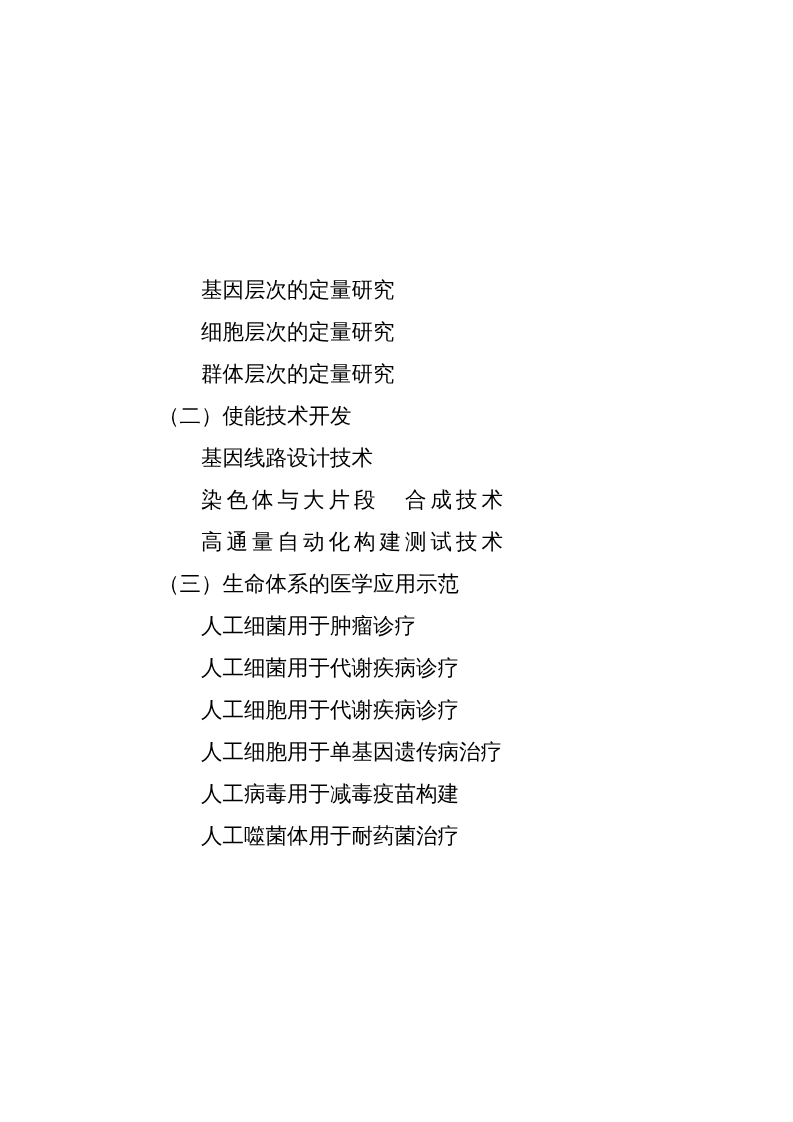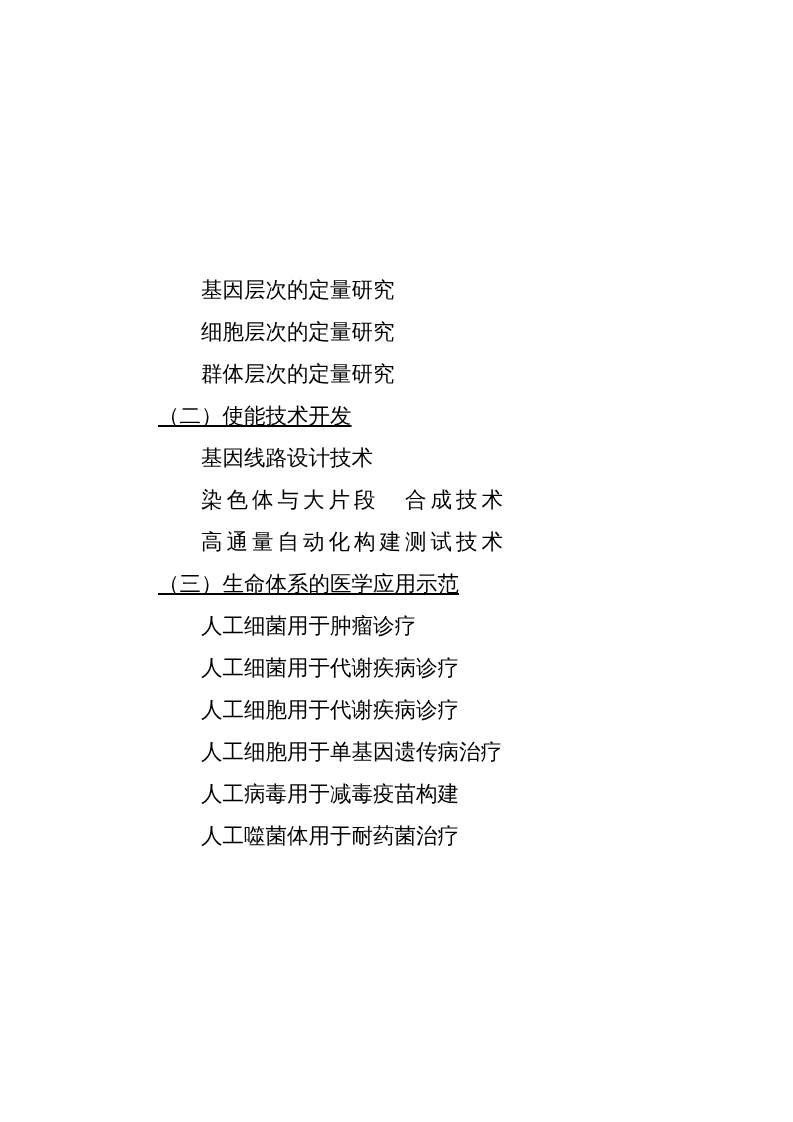--- a/index.html
+++ b/index.html
@@ -37,21 +37,20 @@
     height: 42px;
     white-space: pre;
   }
   
   .item {
     padding-left: 84px;
   }
   
   .subhead {
     padding-left: 41px;
-    text-decoration: underline;
   }
   
   .tracked {
     letter-spacing: 4px;
   }
   .blank-line {
     height: 42px;
   }
   .section-heading {
     height: 42px;

